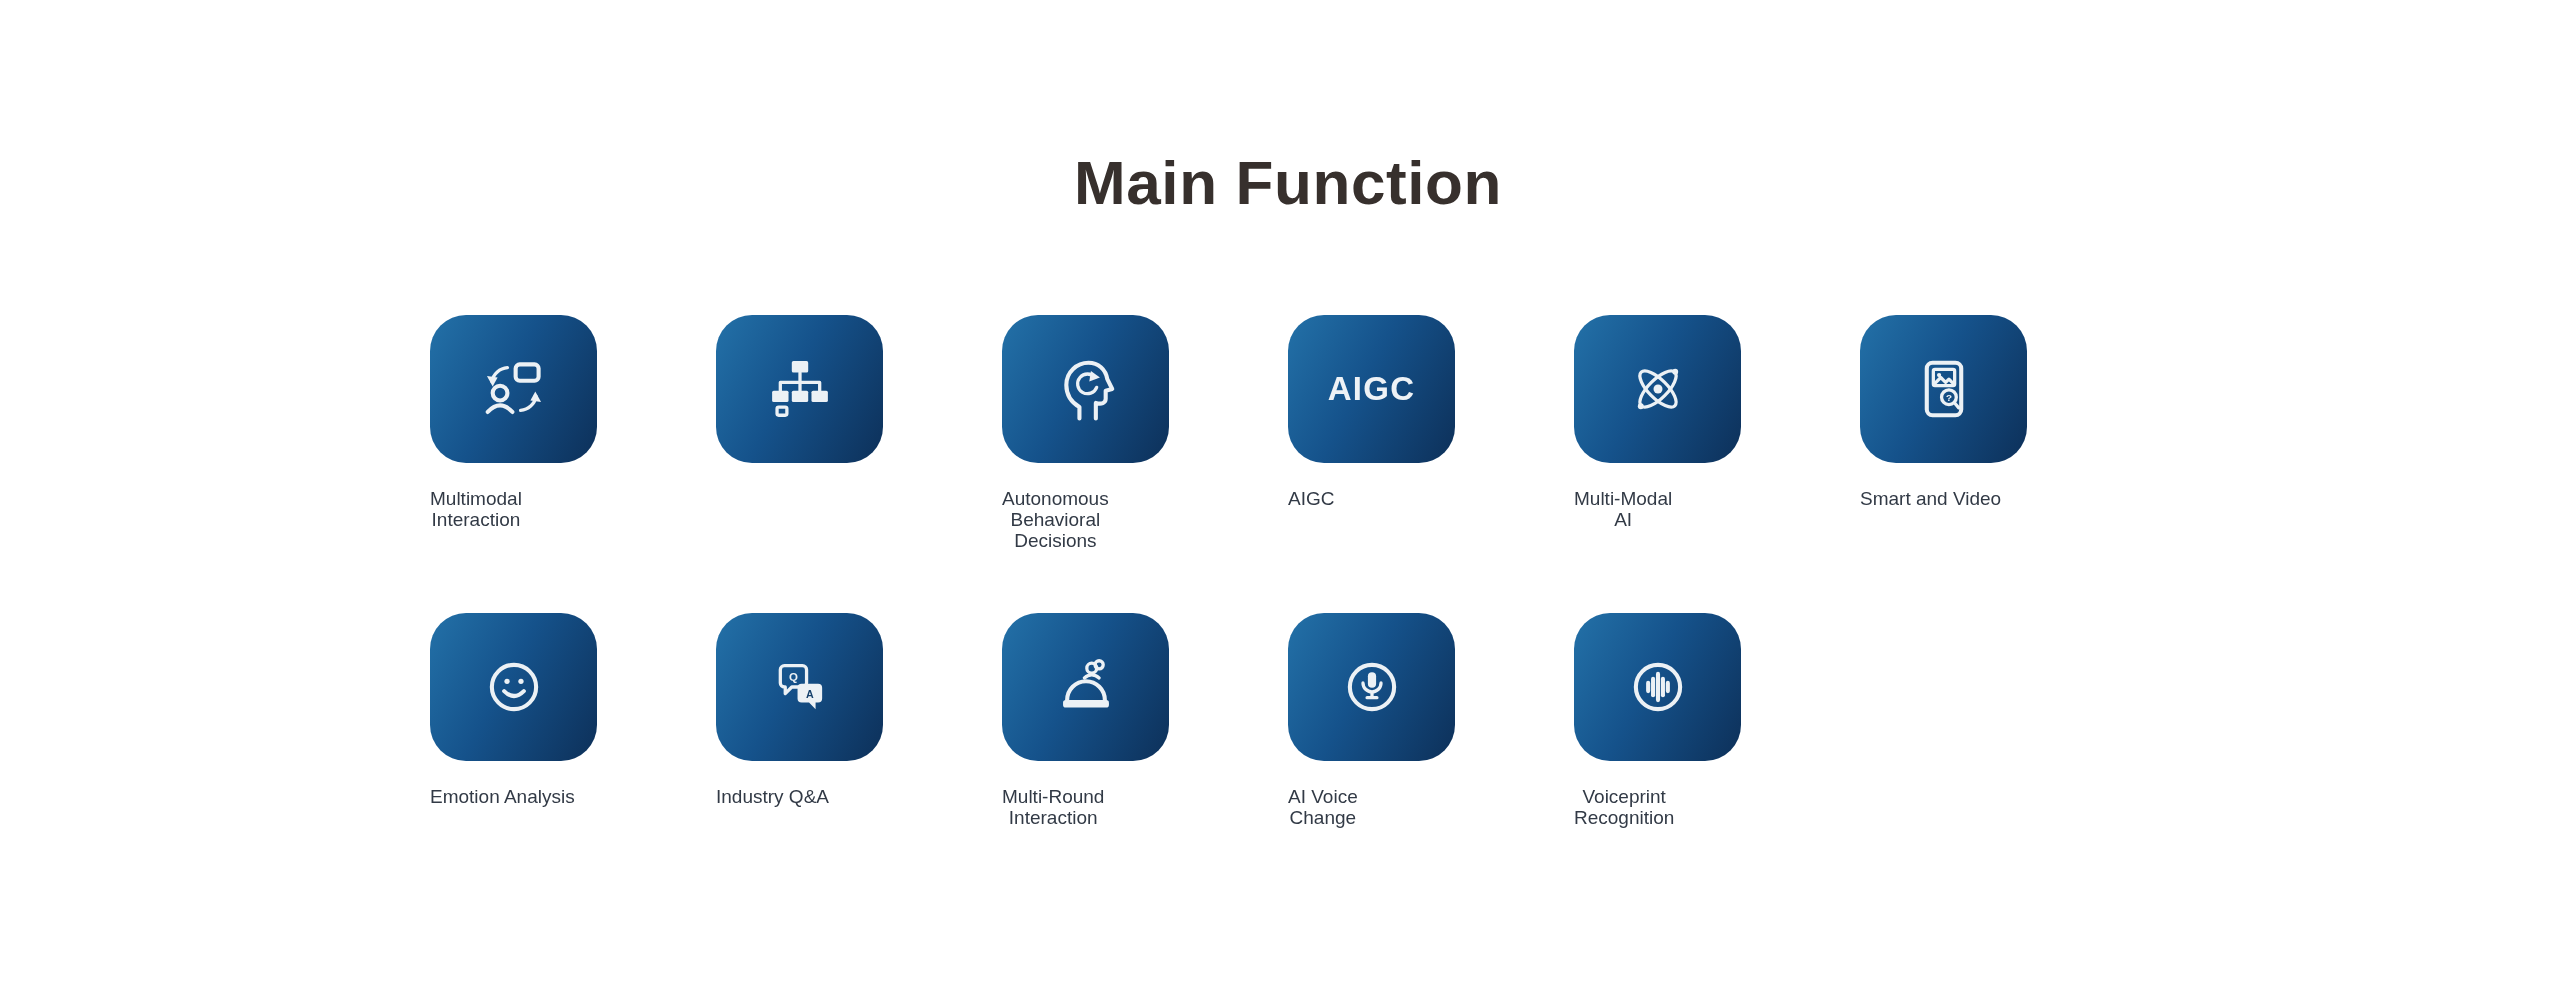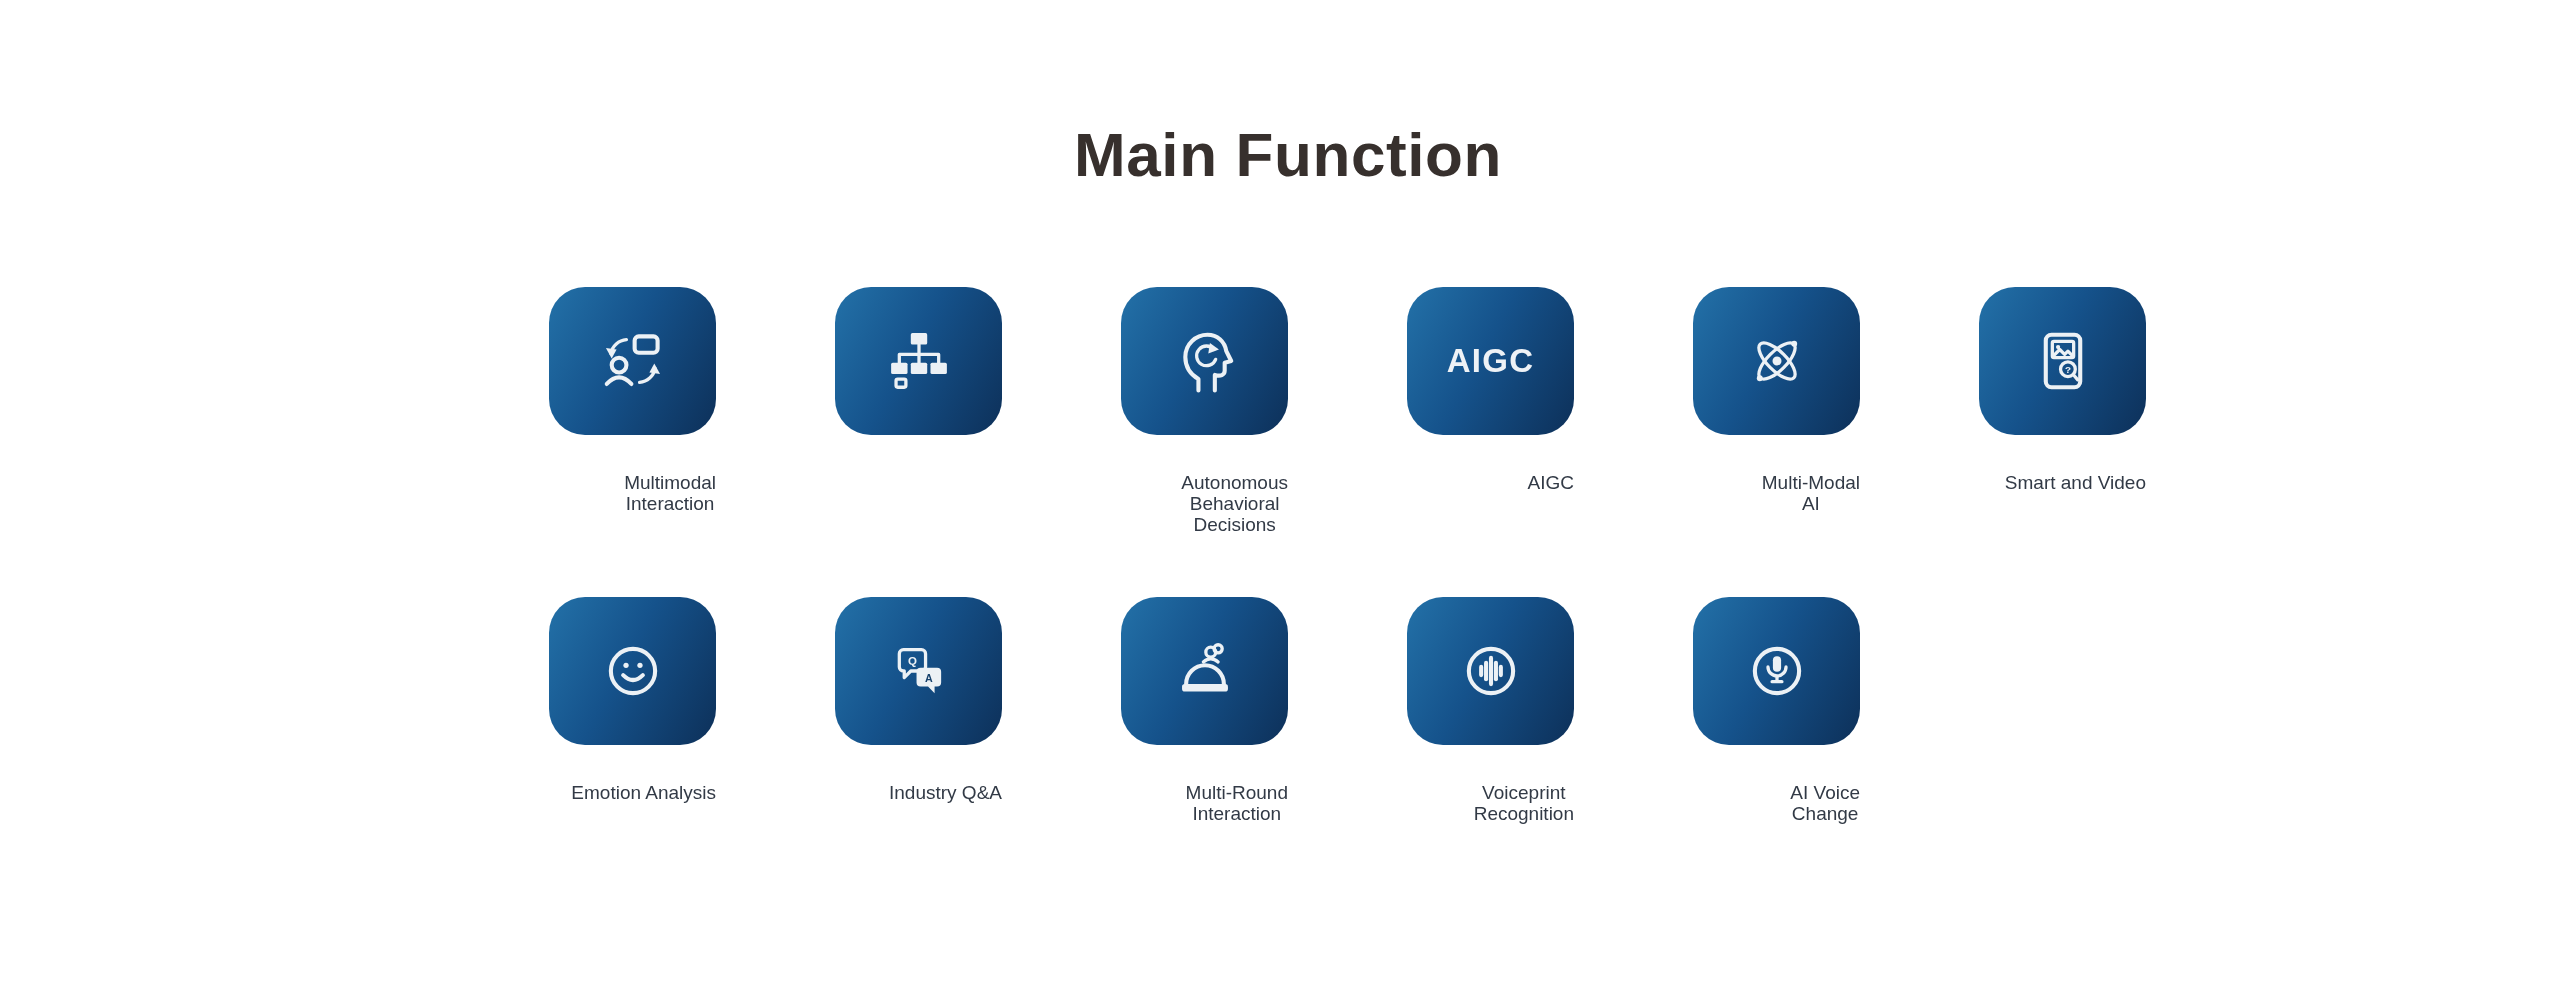--- a/index.html
+++ b/index.html
@@ -10,40 +10,40 @@
     font-family: "Liberation Sans", sans-serif;
   }
   body {
     width: 2576px;
     height: 1006px;
     overflow: hidden;
   }
   .wrap {
     width: 2576px;
     padding-top: 119px;
+    margin-top: 28px;
   }
   .page-title {
     text-align: center;
     font-size: 62px;
     font-weight: 700;
     color: #37302d;
     letter-spacing: 0.6px;
     margin: 0 0 97px 0;
   }
   .feature-grid {
     display: grid;
     grid-template-columns: repeat(6, 286px);
     justify-content: center;
     row-gap: 61px;
   }
   .cell {
     display: flex;
     flex-direction: column;
-    align-items: flex-end;
-    gap: 12px;
+    align-items: flex-start;
   }
   .tile {
     width: 167px;
     height: 148px;
     border-radius: 36px;
     background: linear-gradient(118deg, #2371a8 0%, #15528b 45%, #0d3059 100%);
     display: flex;
     align-items: center;
     justify-content: center;
   }
@@ -194,39 +194,39 @@
         </svg>
       </div>
       <div class="label">Multi-Round
 Interaction</div>
     </div>
 
     <div class="cell">
       <div class="tile">
         <svg viewBox="0 0 100 100">
           <circle class="st" cx="50" cy="50" r="27"></circle>
+          <rect class="fl" x="45" y="32" width="10" height="19" rx="5"></rect>
+          <path class="st4" d="M39 45 A11 11 0 0 0 61 45"></path>
+          <path class="st4" d="M50 57 V63 M44 63 H56"></path>
+        </svg>
+      </div>
+      <div class="label">AI Voice
+Change</div>
+    </div>
+
+    <div class="cell">
+      <div class="tile">
+        <svg viewBox="0 0 100 100">
+          <circle class="st" cx="50" cy="50" r="27"></circle>
           <path class="st" d="M38 45 V55"></path>
           <path class="st" d="M44 40 V60"></path>
           <path class="st" d="M50 34 V66"></path>
           <path class="st" d="M56 40 V60"></path>
           <path class="st" d="M62 45 V55"></path>
         </svg>
       </div>
       <div class="label">Voiceprint
 Recognition</div>
     </div>
 
-    <div class="cell">
-      <div class="tile">
-        <svg viewBox="0 0 100 100">
-          <circle class="st" cx="50" cy="50" r="27"></circle>
-          <rect class="fl" x="45" y="32" width="10" height="19" rx="5"></rect>
-          <path class="st4" d="M39 45 A11 11 0 0 0 61 45"></path>
-          <path class="st4" d="M50 57 V63 M44 63 H56"></path>
-        </svg>
-      </div>
-      <div class="label">AI Voice
-Change</div>
-    </div>
-
   </div>
 </div>
 
 
 </body></html>

